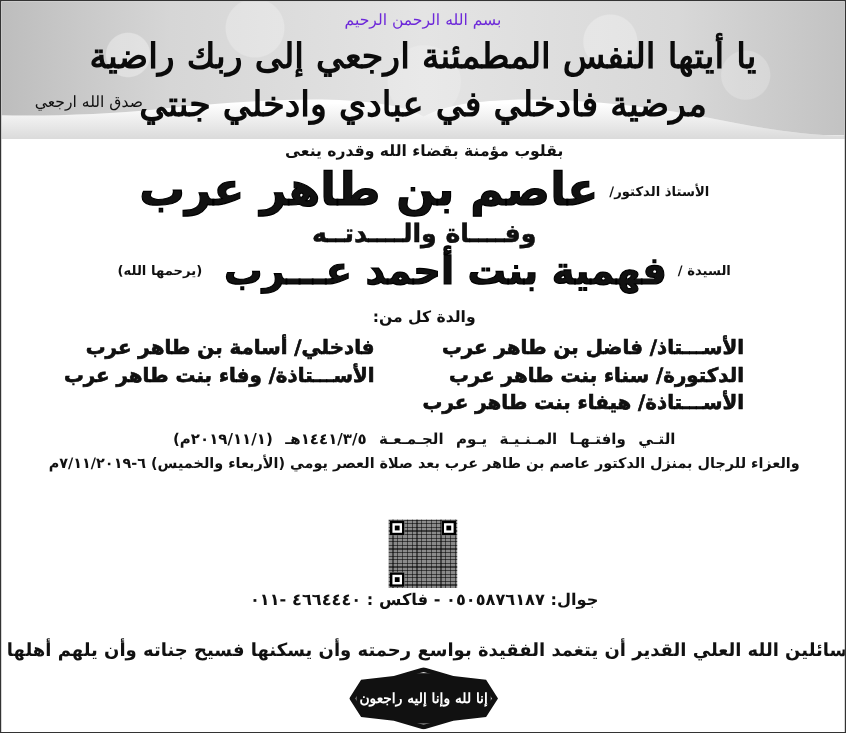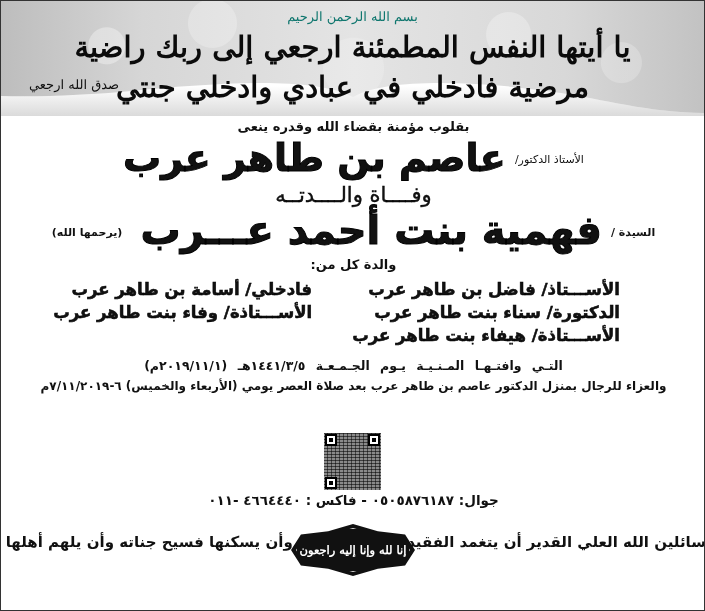--- a/index.html
+++ b/index.html
@@ -28,41 +28,41 @@
       radial-gradient(circle at 88% 55%, rgba(255,255,255,0.22) 0 20px, transparent 21px),
       radial-gradient(circle at 50% 60%, rgba(255,255,255,0.18) 0 30px, transparent 31px);
   }
   .header-band {
     position: absolute; left: 0; top: 85px; width: 705px; height: 30px;
     background: linear-gradient(180deg, rgba(150,150,150,0.0), rgba(150,150,150,0.35));
     clip-path: path('M0,10 C40,11 90,9 130,5 C170,1 220,-3 260,-3 C300,-3 334,1 352,11 C370,1 400,-3 440,-3 C480,-3 520,1 560,7 C600,13 650,27 705,27 L705,30 L0,30 Z');
   }
   .basmala {
     position: absolute; left: 0; right: 0; top: 8px; text-align: center;
-    font-family: "DejaVu Serif", serif; font-size: 13px; color: #0f766e;
+    font-family: "DejaVu Serif", serif; font-size: 13px; color: #6d28d9;
   }
   .verse {
     position: absolute; left: 60px; right: 60px; top: 26px; text-align: center;
     font-family: "DejaVu Serif", serif; font-weight: bold; font-size: 29px;
     color: #0b0b0b; letter-spacing: -0.5px; line-height: 40px;
   }
   .sadaq {
     position: absolute; left: 28px; top: 76px;
     font-family: "DejaVu Serif", serif; font-size: 13px; color: #111;
   }
   .content { position: absolute; left: 0; top: 0; width: 705px; height: 611px; direction: rtl; }
   .line { position: absolute; left: 0; right: 0; text-align: center; white-space: nowrap; }
   .intro { top: 118px; font-size: 13px; font-weight: bold; }
   .name-row { top: 135px; height: 46px; }
-  .name-row .prefix { font-size: 11px; font-weight: normal; vertical-align: 8px; margin-left: 4px; margin-top: 24px; }
+  .name-row .prefix { font-size: 11px; font-weight: bold; vertical-align: 8px; margin-left: 4px; margin-top: 24px; }
   .name-row .big { font-size: 38px; font-weight: 900; font-family: "DejaVu Sans", sans-serif; letter-spacing: 1px; -webkit-text-stroke: 1px #000; }
-  .wafat { top: 182px; font-size: 21px; font-weight: normal; -webkit-text-stroke: 0.4px #000; letter-spacing: 2px; }
+  .wafat { top: 182px; font-size: 21px; font-weight: bold; -webkit-text-stroke: 0.4px #000; letter-spacing: 2px; }
   .mother-row { top: 206px; height: 44px; }
   .mother-row .prefix { font-size: 11px; font-weight: bold; vertical-align: 8px; margin-left: 4px; }
-  .mother-row .big { font-size: 40px; font-weight: 900; -webkit-text-stroke: 1px #000; letter-spacing: 1px; }
+  .mother-row .big { font-size: 32px; font-weight: 900; -webkit-text-stroke: 1px #000; letter-spacing: 1px; }
   .mother-row .rip { font-size: 11px; font-weight: bold; vertical-align: 8px; margin-right: 13px; }
   .mother-of { top: 256px; font-size: 13px; font-weight: bold; }
   .children {
     position: absolute; left: 88px; right: 86px; top: 277px;
     display: grid; grid-template-columns: 1fr 1fr; column-gap: 40px; row-gap: 0px;
   }
   .child { font-size: 16.5px; font-weight: 900; -webkit-text-stroke: 0.5px #000; line-height: 23px; white-space: nowrap; text-align: right; }
   .death-line { top: 357px; font-size: 12.5px; font-weight: bold; word-spacing: 6px; }
   .condolence-line { top: 378px; font-size: 12px; font-weight: bold; }
   .location-line { top: 398px; font-size: 18px; font-weight: 900; -webkit-text-stroke: 0.4px #000; }
@@ -72,21 +72,21 @@
       repeating-linear-gradient(0deg, rgba(0,0,0,0.0) 0 2px, rgba(0,0,0,0.55) 2px 3px),
       repeating-linear-gradient(90deg, rgba(0,0,0,0.0) 0 3px, rgba(0,0,0,0.5) 3px 4px),
       #8a8a8a;
   }
   .qr .finder { position: absolute; width: 12px; height: 12px; border: 2px solid #000; background: #fff; box-sizing: border-box; }
   .qr .finder::after { content: ""; position: absolute; left: 2px; top: 2px; width: 4px; height: 4px; background: #000; }
   .qr .f1 { left: 1px; top: 1px; } .qr .f2 { right: 1px; top: 1px; } .qr .f3 { left: 1px; bottom: 1px; }
   .contact-line { top: 491px; font-size: 13.5px; font-weight: bold; }
   .prayer-line { top: 532px; font-size: 15px; font-weight: bold; }
   .badge {
-    position: absolute; left: 290px; top: 523px; width: 124px; height: 52px;
+    position: absolute; left: 290px; top: 555px; width: 124px; height: 52px;
     background: #111;
     clip-path: polygon(8% 20%, 30% 14%, 50% 0%, 70% 14%, 92% 20%, 100% 50%, 92% 80%, 70% 86%, 50% 100%, 30% 86%, 8% 80%, 0% 50%);
     display: flex; align-items: center; justify-content: center;
   }
   .badge-inner {
     width: 114px; height: 44px; border: 1px solid #ddd; box-sizing: border-box;
     clip-path: polygon(8% 20%, 30% 14%, 50% 0%, 70% 14%, 92% 20%, 100% 50%, 92% 80%, 70% 86%, 50% 100%, 30% 86%, 8% 80%, 0% 50%);
     display: flex; align-items: center; justify-content: center;
     color: #fff; font-family: "DejaVu Serif", serif; font-size: 11.5px; font-weight: bold; direction: rtl;
   }

